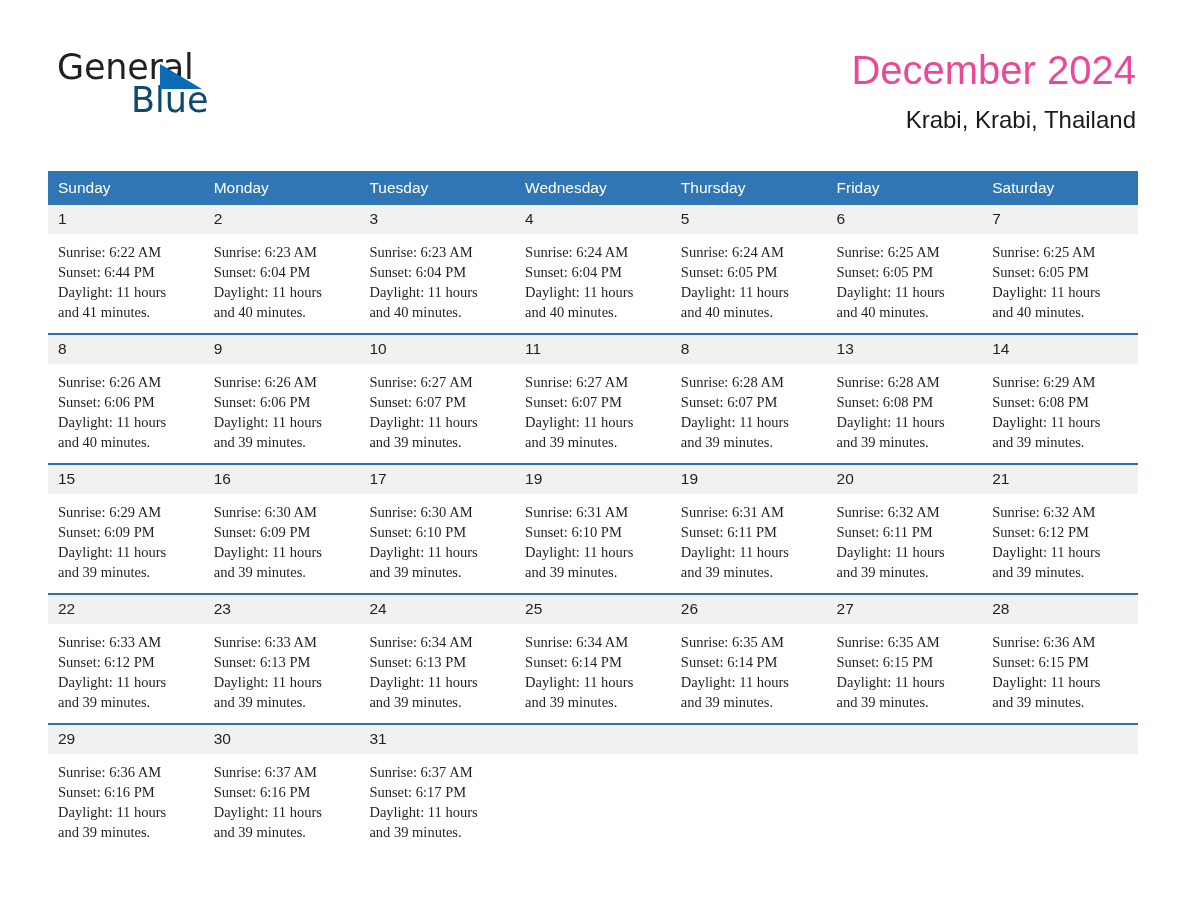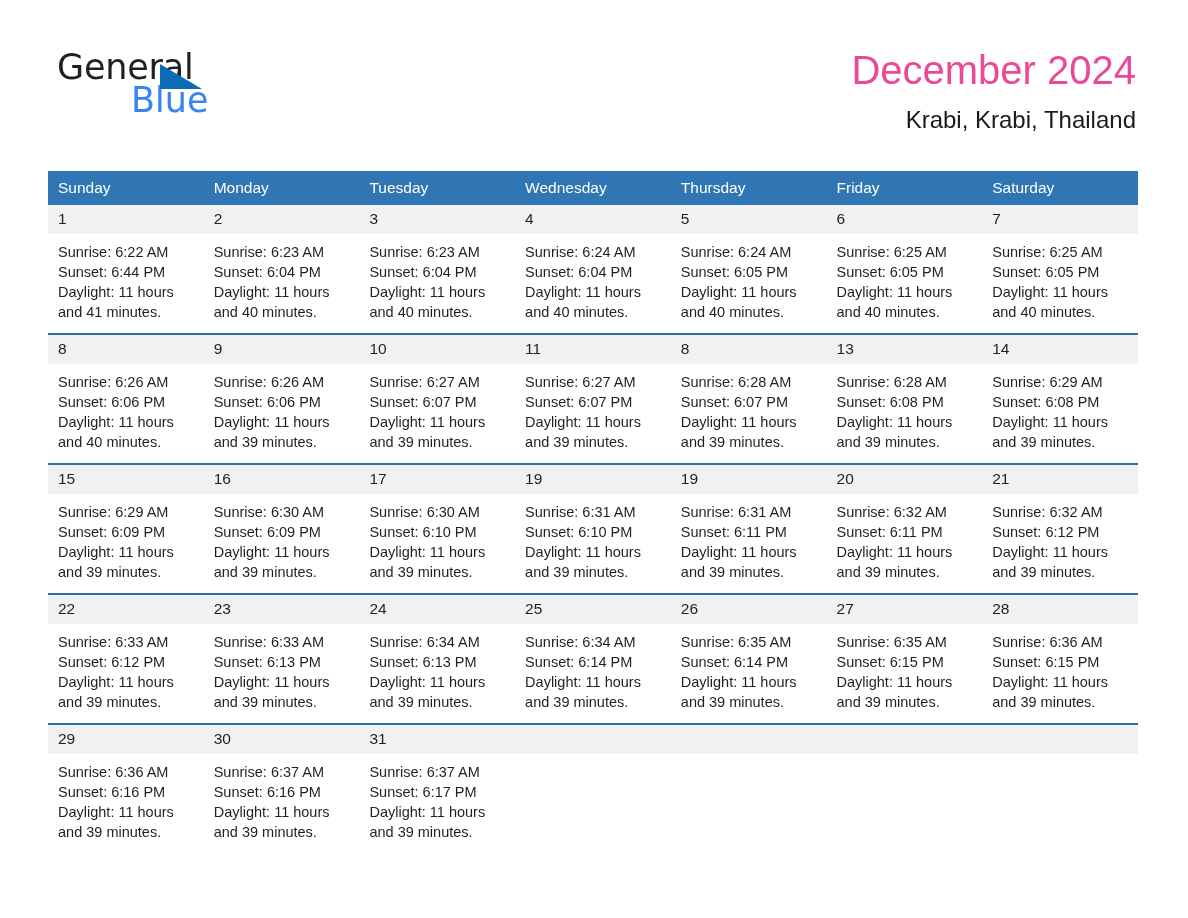--- a/index.html
+++ b/index.html
@@ -39,21 +39,21 @@
     font-size: 35px;
     line-height: 35px;
     color: #231f20;
     letter-spacing: -0.2px;
     font-family: "DejaVu Sans", sans-serif;
     font-weight: 400;
   }
   .logo-blue {
     font-size: 35px;
     line-height: 34px;
-    color: #3b82f6;
+    color: #0c4a6e;
     font-family: "DejaVu Sans", sans-serif;
     font-weight: 400;
     margin-left: 74px;
     display: block;
     margin-top: -2px;
   }
   .logo-triangle {
     position: absolute;
     left: 103px;
     top: 14px;
@@ -125,20 +125,21 @@
     color: #231f20;
     padding: 5px 0 6px 10px;
     height: 18px;
     box-sizing: content-box;
     line-height: 18px;
   }
   .cellbody {
     padding: 8px 8px 0 10px;
     height: 99px;
     box-sizing: border-box;
+    font-family: Liberation Serif, serif;
   }
   .cellbody .line {
     font-size: 14.5px;
     line-height: 20px;
     color: #231f20;
     white-space: nowrap;
   }
   td.empty .daynum {
     background: #f1f1f1;
   }

